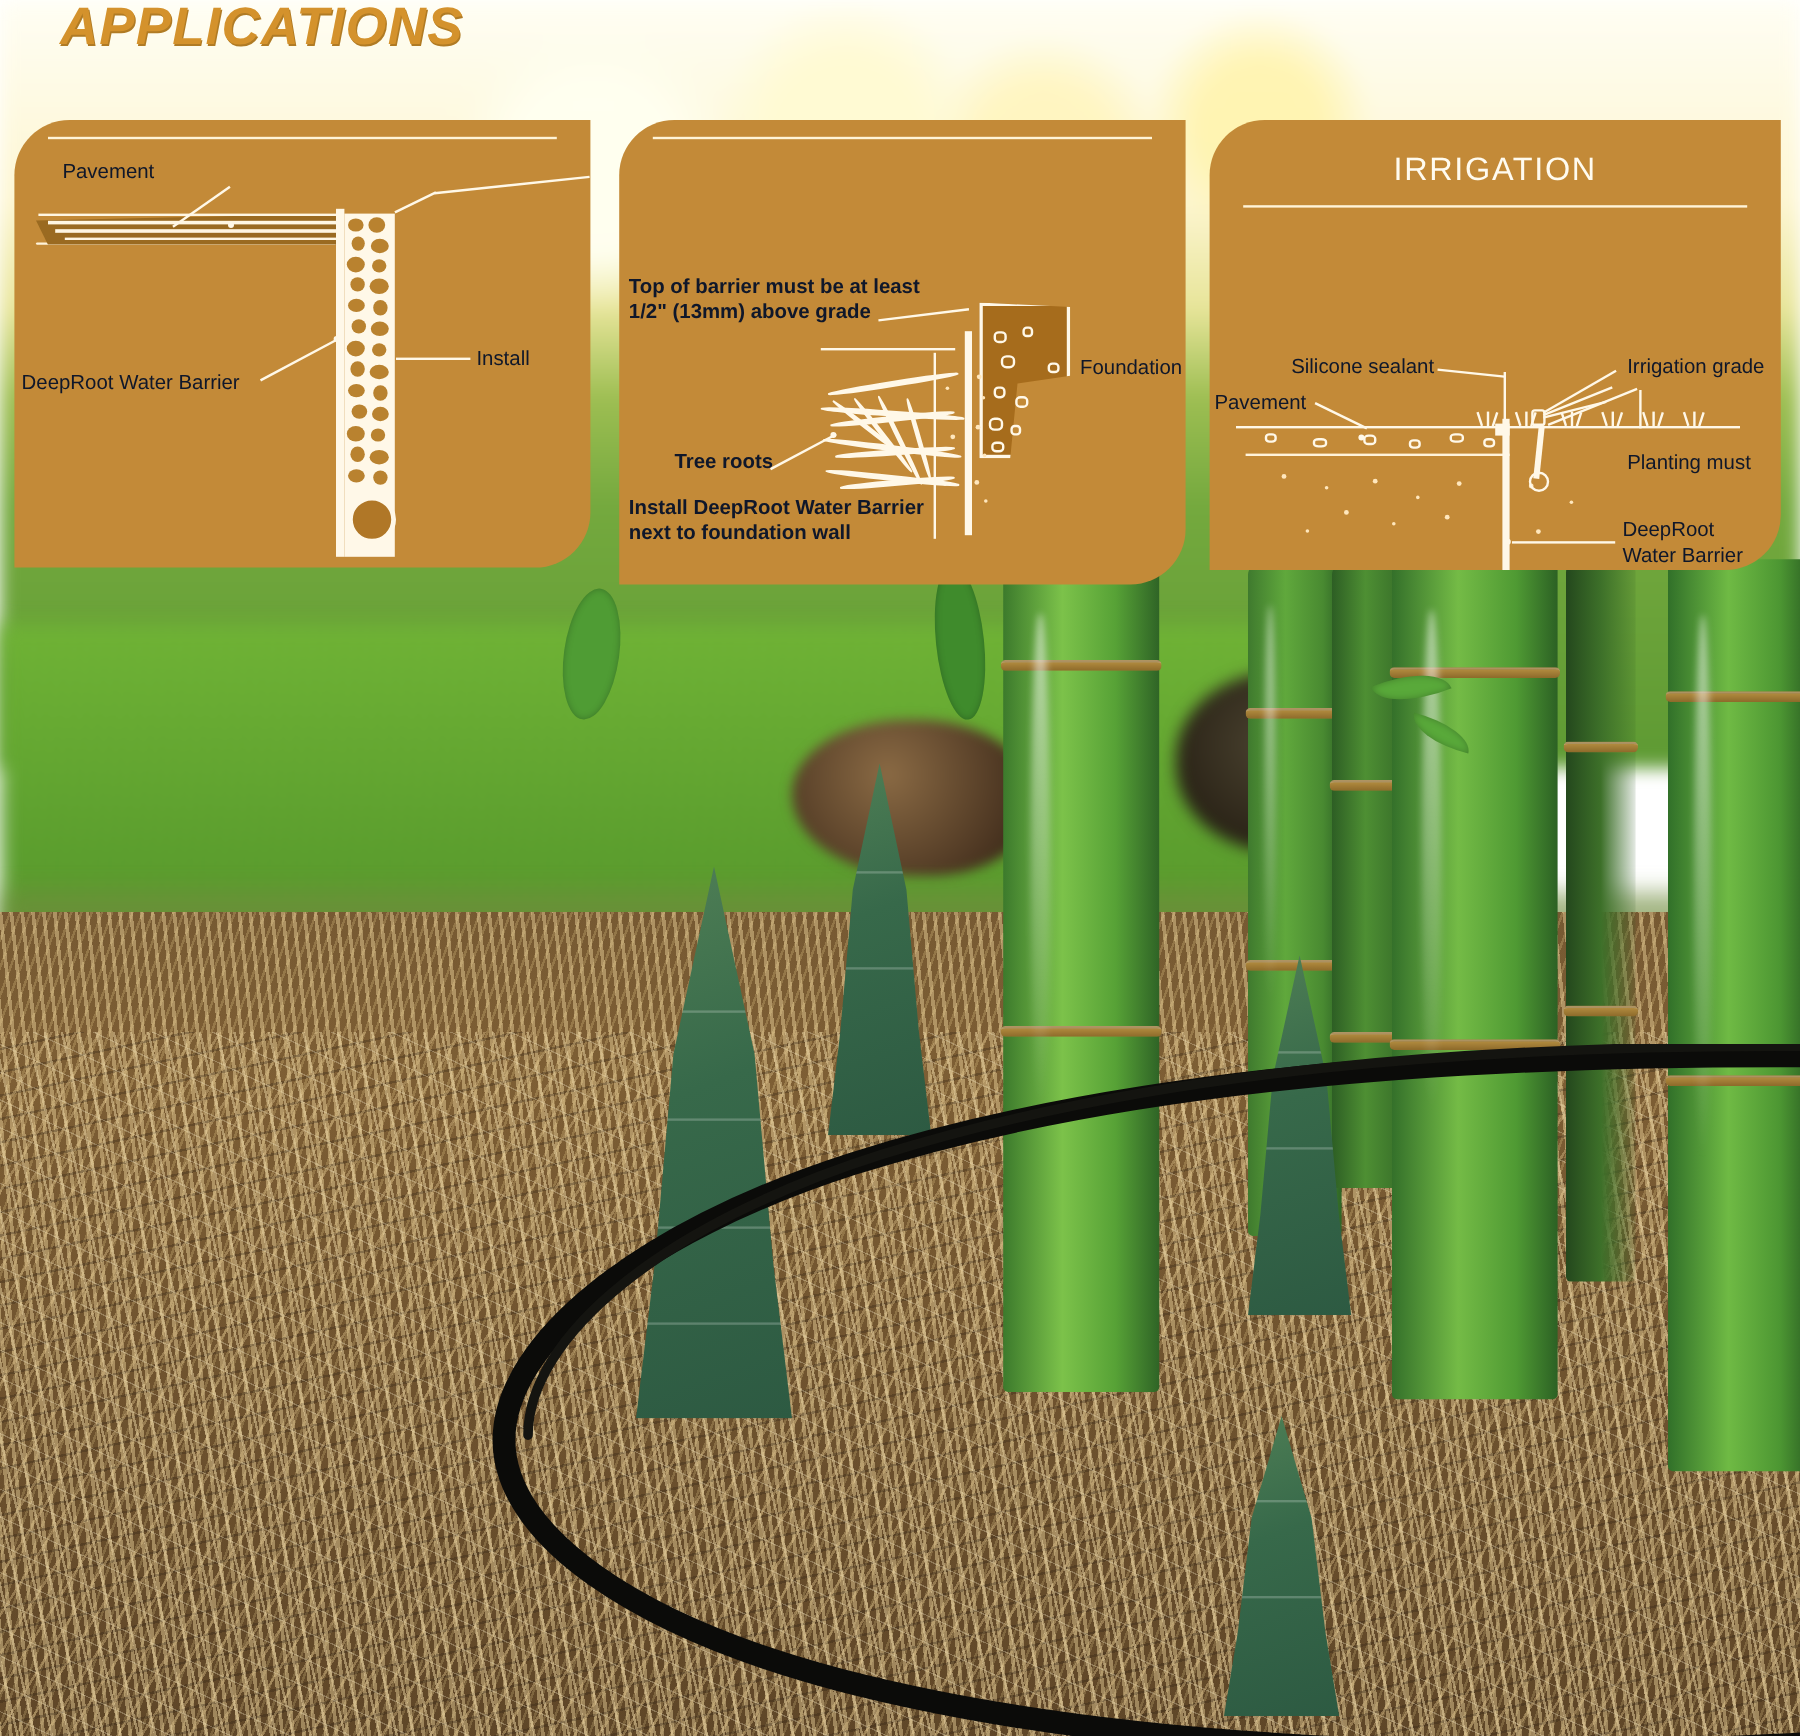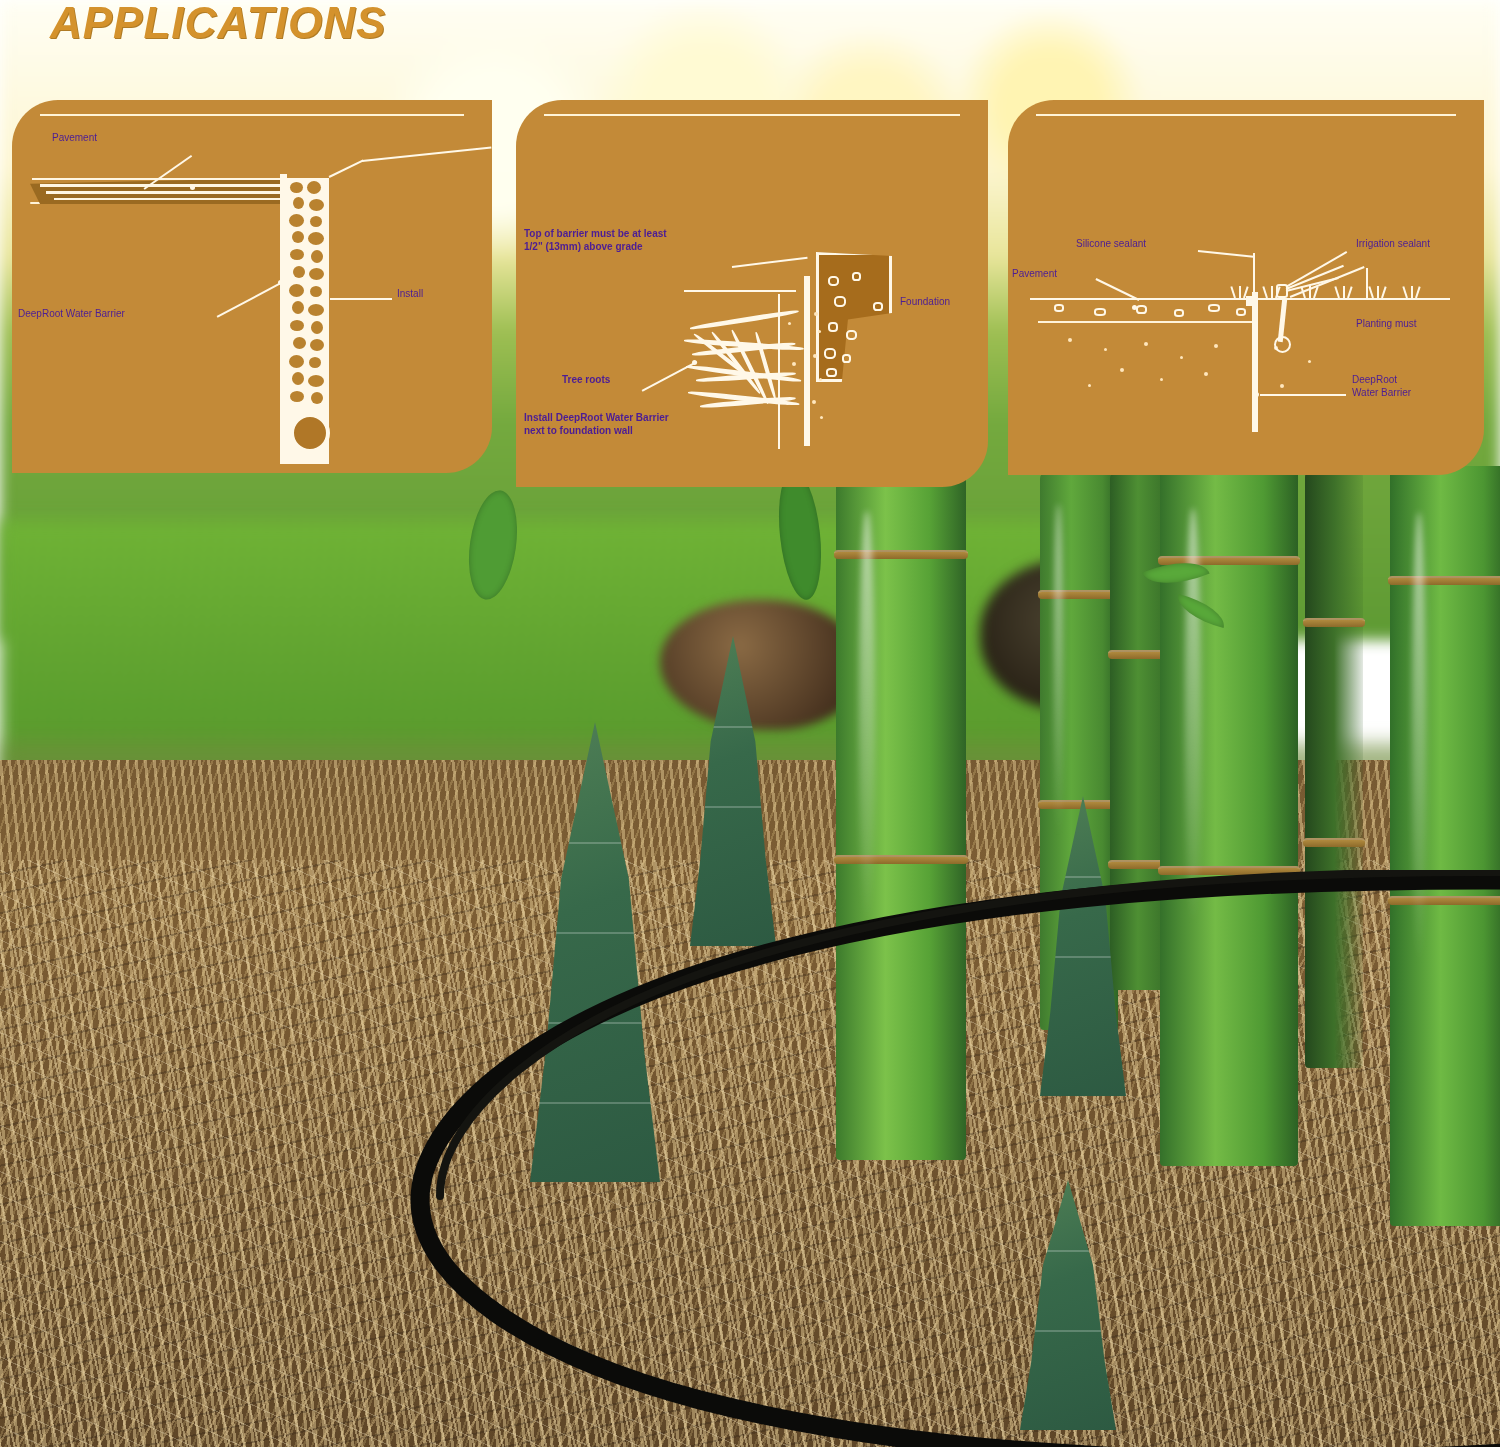--- a/index.html
+++ b/index.html
@@ -115,21 +115,21 @@
   .panel-title {
     text-align:center; font-size:27px; font-weight:400;
     letter-spacing:1.4px; color:#FFFBEF;
     padding-top:26px;
   }
   .panel-rule {
     height:2px; background:#FFF4D8; margin:14px 28px 0 28px;
   }
   .diagram { position:relative; width:100%; height:100%; }
   .lbl {
-    position:absolute; font-size:10px; color:#4c1d95; line-height:1.25;
+    position:absolute; font-size:17px; color:#0f172a; line-height:1.25;
     white-space:pre-line;
   }
   .lbl.bold { font-weight:bold; }
   .line { position:absolute; background:#FFF8E8; height:1.6px; transform-origin:0 50%; }
   .vline { position:absolute; background:#FFF8E8; width:1.6px; }
   .dot { position:absolute; width:5px; height:5px; border-radius:50%; background:#FFF8E8; }
 
   
   .pave-layer { position:absolute; background:#FFF6E2; }
   .pave-body  { position:absolute; background:#9a6a21; }
@@ -368,20 +368,21 @@
       <div class="lbl bold" style="left:46px; top:258px;">Tree roots</div>
 
       <div class="lbl bold" style="left:8px; top:296px;">Install DeepRoot Water Barrier
 next to foundation wall</div>
 
       <div class="lbl" style="left:384px; top:180px;">Foundation</div>
     </div>
   </div>
 
   <div class="panel p3">
+    <div class="panel-title">IRRIGATION</div>
     <div class="panel-rule"></div>
 
     <div class="diagram">
 
       <div class="grade" style="left:22px; top:182px; width:420px;"></div>
 
       <div class="soil-wave" style="left:30px; top:205px; width:220px;
                   background:repeating-linear-gradient(90deg,#FFF3DA 0 13px,#FFF3DA 13px 15px);"></div>
 
       <div class="agg" style="left:46px;  top:188px; width:10px; height:8px;"></div>
@@ -449,21 +450,21 @@
       <div class="line" style="left:190px; top:134px; width:56px; transform:rotate(6deg);"></div>
       <div class="vline" style="left:245px; top:137px; height:44px;"></div>
       <div class="lbl" style="left:68px; top:122px;">Silicone sealant</div>
 
       <div class="line" style="left:88px; top:162px; width:48px; transform:rotate(26deg);"></div>
       <div class="dot" style="left:124px; top:189px;"></div>
       <div class="lbl" style="left:4px; top:152px;">Pavement</div>
 
       <div class="line" style="left:282px; top:180px; width:80px; transform:rotate(-22deg);"></div>
       <div class="vline" style="left:358px; top:152px; height:32px;"></div>
-      <div class="lbl" style="left:348px; top:122px;">Irrigation sealant</div>
+      <div class="lbl" style="left:348px; top:122px;">Irrigation grade</div>
 
       <div class="lbl" style="left:348px; top:202px;">Planting must</div>
 
       <div class="line" style="left:252px; top:278px; width:86px;"></div>
       <div class="dot" style="left:246px; top:276px;"></div>
       <div class="lbl" style="left:344px; top:258px;">DeepRoot
 Water Barrier</div>
     </div>
   </div>
 </div>

